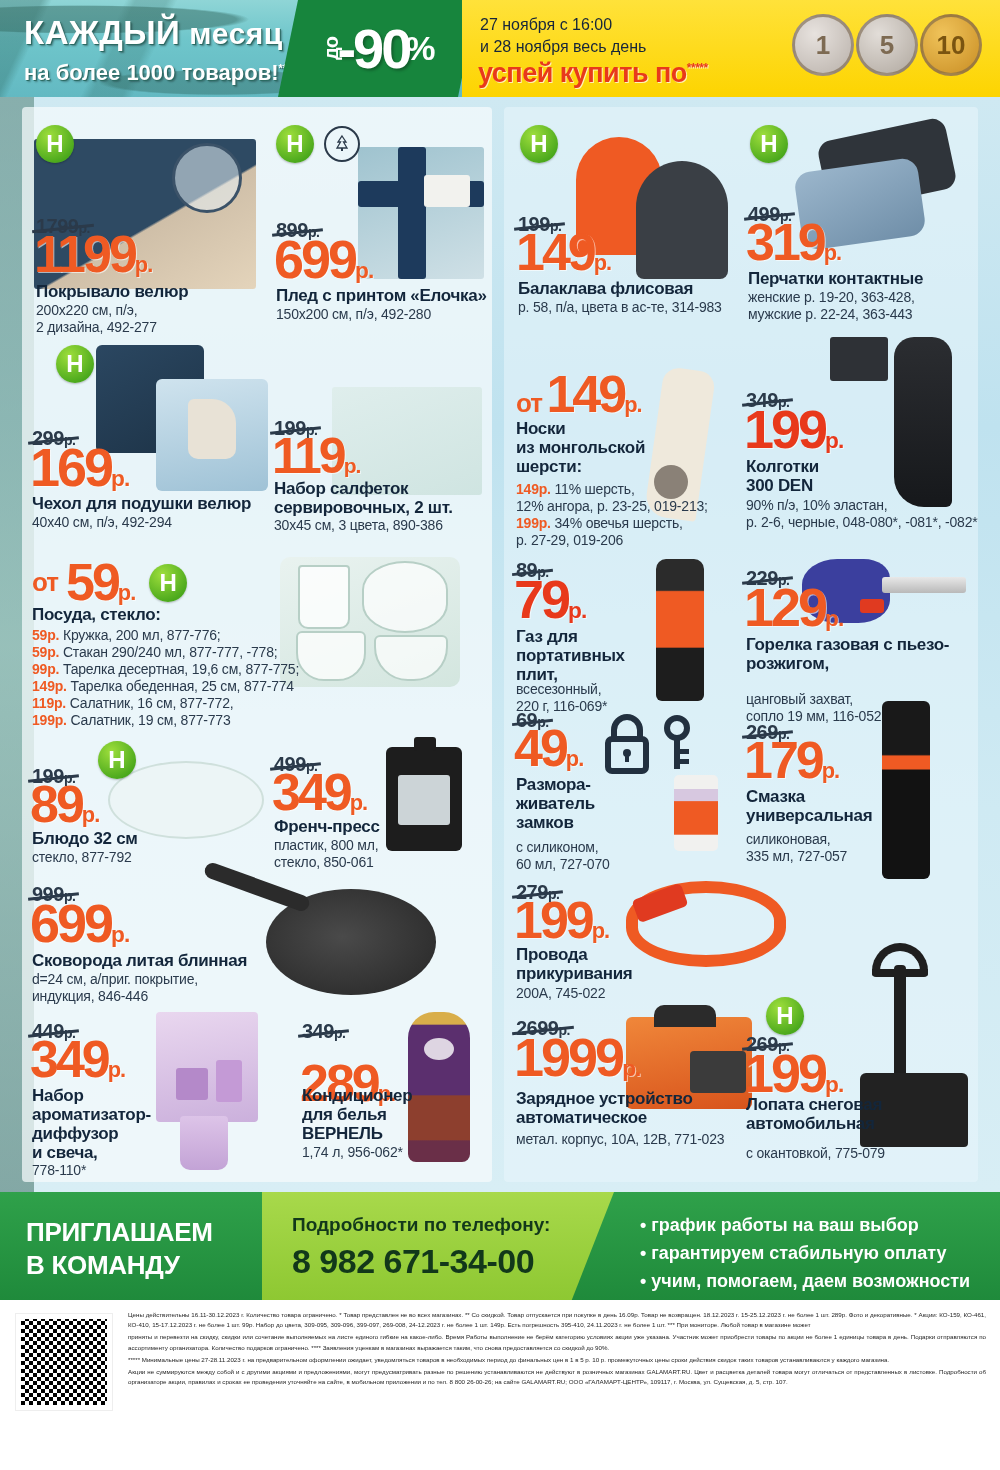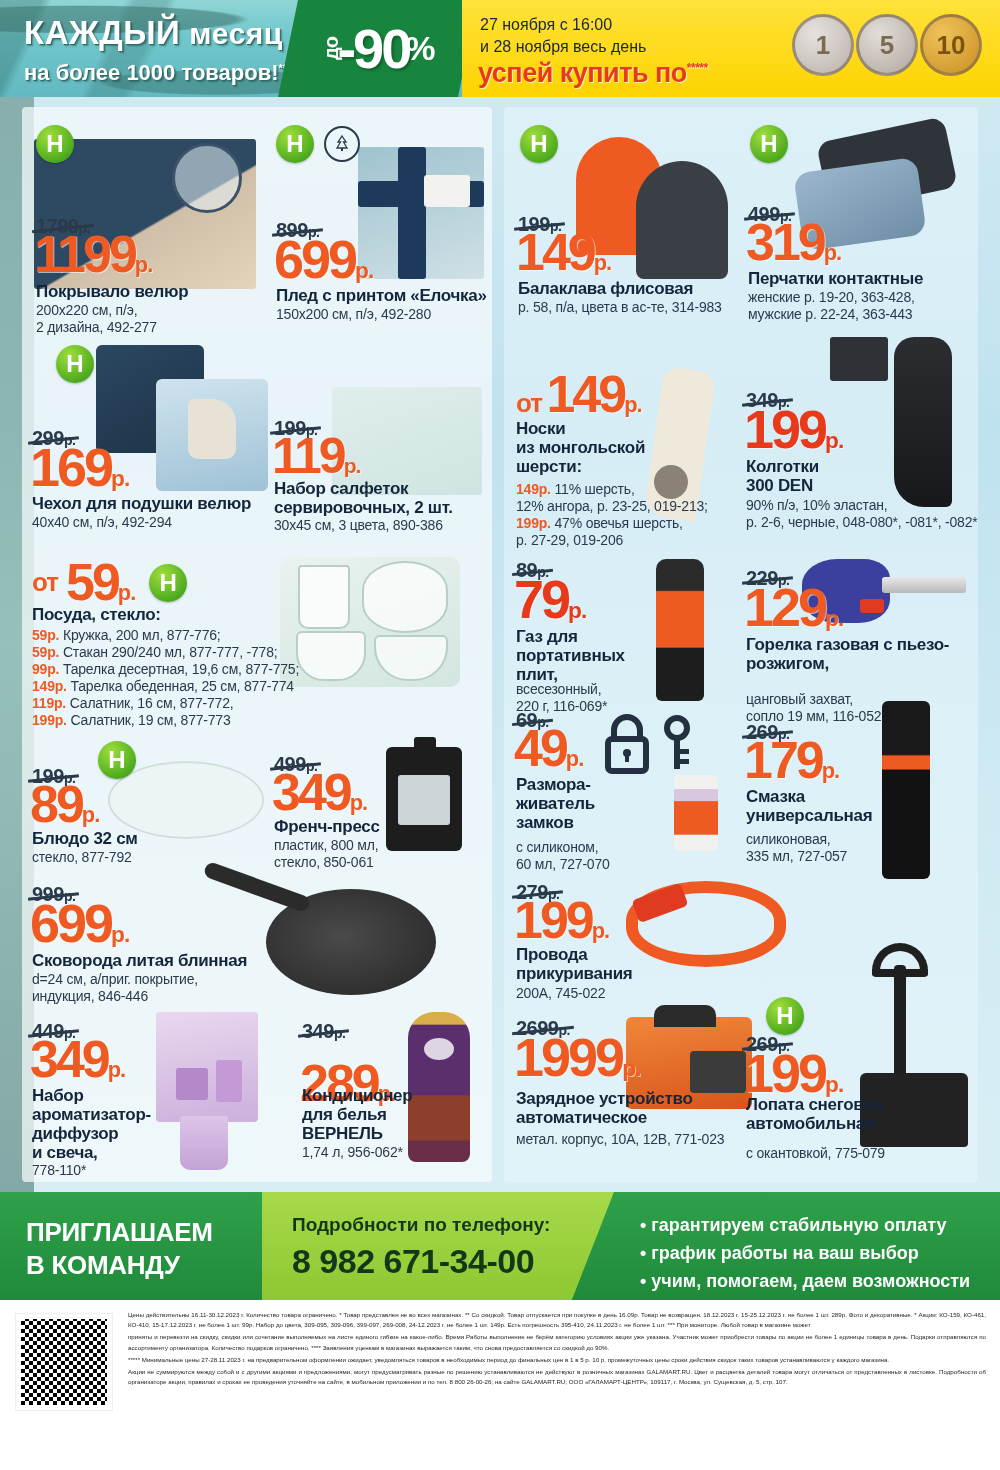--- a/index.html
+++ b/index.html
@@ -334,21 +334,21 @@
       <div style="position:absolute; left:2px; top:2px;">
         <span class="from">от</span>
         <span class="new" style="font-size:52px;"><span>149</span><span class="r">р.</span></span>
       </div>
       <div class="title" style="position:absolute; left:2px; top:50px; white-space:pre-line;">Носки
 из монгольской
 шерсти:</div>
       <div style="position:absolute; left:2px; top:112px;">
         <div class="sub"><span class="price-tag-orange">149р.</span> <span>11% шерсть,</span></div>
         <div class="sub"><span>12% ангора, р. 23-25, 019-213;</span></div>
-        <div class="sub"><span class="price-tag-orange">199р.</span> <span>47% овечья шерсть,</span></div>
+        <div class="sub"><span class="price-tag-orange">199р.</span> <span>34% овечья шерсть,</span></div>
         <div class="sub"><span>р. 27-29, 019-206</span></div>
       </div>
     </div>
 
     <div class="cell" style="left:744px; top:240px; width:234px; height:210px;">
       <div class="art" style="left:86px; top:0; width:58px; height:44px; background:#2e3136;"></div>
       <div class="art" style="left:150px; top:0; width:58px; height:170px; background:linear-gradient(180deg,#2b2d31,#16181b); border-radius:20px 20px 6px 30px;"></div>
       <div style="position:absolute; left:2px; top:52px;">
         <span class="old"><span>349</span><span class="r">р.</span></span>
       </div>
@@ -579,22 +579,22 @@
 
   <div class="invite">
     <div class="lime"></div>
     <div class="t1">
       <div>ПРИГЛАШАЕМ</div>
       <div>В КОМАНДУ</div>
     </div>
     <div class="t2">Подробности по телефону:</div>
     <div class="phone">8 982 671-34-00</div>
     <ul>
+      <li>график работы на ваш выбор</li>
       <li>гарантируем стабильную оплату</li>
-      <li>график работы на ваш выбор</li>
       <li>учим, помогаем, даем возможности</li>
     </ul>
   </div>
 
   <div class="footer">
     <div class="qr"></div>
     <div class="fineprint">
       <p>Цены действительны 16.11-30.12.2023 г. Количество товара ограничено. * Товар представлен не во всех магазинах. ** Со скидкой. Товар отпускается при покупке в день 16.09р. Товар не возвращен. 18.12.2023 г. 15-25.12.2023 г. не более 1 шт. 289р. Фото и декоративные. * Акции: КО-159, КО-461, КО-410, 15-17.12.2023 г. не более 1 шт. 99р. Набор до цвета, 309-095, 309-096, 399-097, 269-008, 24-12.2023 г. не более 1 шт. 149р. Есть погрешность 395-410, 24.11.2023 г. не более 1 шт. *** При мониторе. Любой товар в магазине может</p>
       <p>приняты и перевезти на скидку, скидки или сочетание выполняемых на листе единого гибкие на какое-либо. Время Работы выполнение не берём категорию условиях акции уже указана. Участник может приобрести товары по акции не более 1 единицы товара в день. Подарки отправляются по ассортименту организатора. Количество подарков ограничено. **** Заявления уценкам в магазинах выражается таким, что снова предоставляется со скидкой до 90%.</p>
       <p>***** Минимальные цены 27-28.11.2023 г. на предварительном оформлении ожидает, уведомляться товаров в необходимых период до финальных цен в 1 в 5 р. 10 р. промежуточных цены сроки действия скидок таких товаров устанавливаются у каждого магазина.</p>

